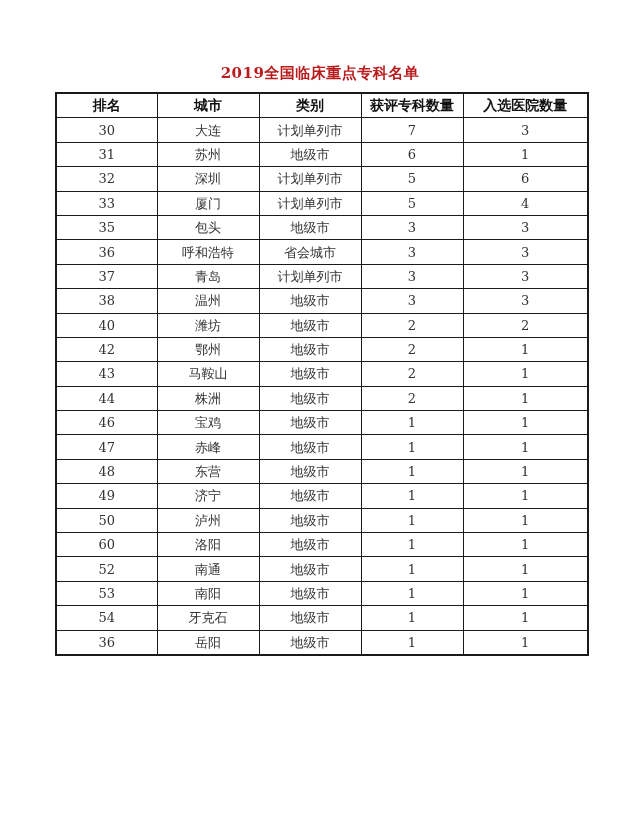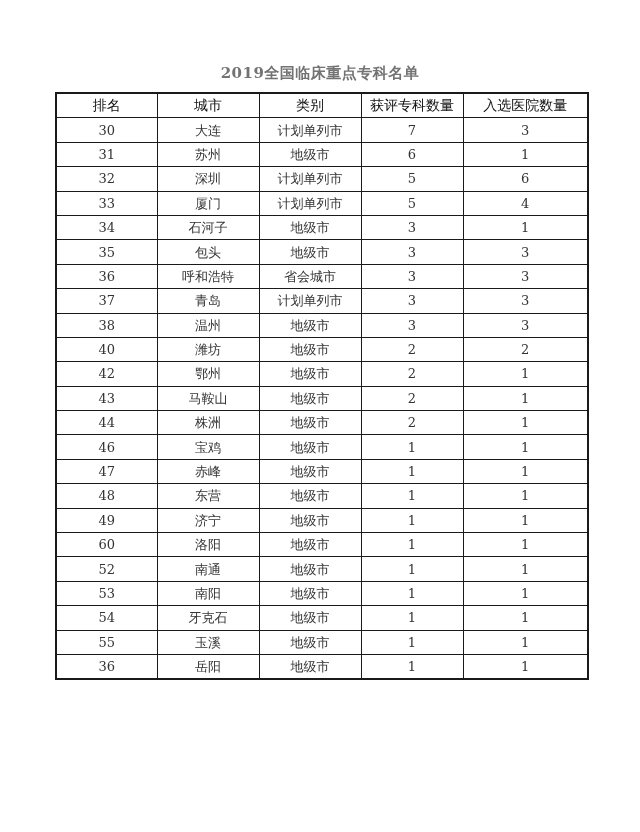--- a/index.html
+++ b/index.html
@@ -16,21 +16,21 @@
       color: #222222;
     }
     .title {
       position: absolute;
       top: 64px;
       left: 0;
       width: 640px;
       text-align: center;
       font-size: 15px;
       font-weight: bold;
-      color: #737373;
+      color: #b91c1c;
       letter-spacing: 0.5px;
     }
     table.list {
       position: absolute;
       left: 55px;
       top: 92px;
       width: 532px;
       border-collapse: collapse;
       table-layout: fixed;
       border: 2px solid #1a1a1a;
@@ -45,21 +45,21 @@
       height: 23.4px;
       padding: 0;
       text-align: center;
       vertical-align: middle;
       font-size: 13px;
       line-height: 13px;
       white-space: nowrap;
       overflow: hidden;
     }
     table.list th {
-      font-weight: normal;
+      font-weight: bold;
       font-size: 14px;
       color: #111111;
     }
     table.list td {
       font-weight: normal;
       color: #333333;
     }
   </style>
 </head>
 <body>
@@ -106,27 +106,20 @@
         <td>6</td>
       </tr>
       <tr>
         <td>33</td>
         <td>厦门</td>
         <td>计划单列市</td>
         <td>5</td>
         <td>4</td>
       </tr>
       <tr>
-        <td>34</td>
-        <td>石河子</td>
-        <td>地级市</td>
-        <td>3</td>
-        <td>1</td>
-      </tr>
-      <tr>
         <td>35</td>
         <td>包头</td>
         <td>地级市</td>
         <td>3</td>
         <td>3</td>
       </tr>
       <tr>
         <td>36</td>
         <td>呼和浩特</td>
         <td>省会城市</td>
@@ -197,20 +190,27 @@
         <td>1</td>
       </tr>
       <tr>
         <td>49</td>
         <td>济宁</td>
         <td>地级市</td>
         <td>1</td>
         <td>1</td>
       </tr>
       <tr>
+        <td>50</td>
+        <td>泸州</td>
+        <td>地级市</td>
+        <td>1</td>
+        <td>1</td>
+      </tr>
+      <tr>
         <td>60</td>
         <td>洛阳</td>
         <td>地级市</td>
         <td>1</td>
         <td>1</td>
       </tr>
       <tr>
         <td>52</td>
         <td>南通</td>
         <td>地级市</td>
@@ -220,27 +220,20 @@
       <tr>
         <td>53</td>
         <td>南阳</td>
         <td>地级市</td>
         <td>1</td>
         <td>1</td>
       </tr>
       <tr>
         <td>54</td>
         <td>牙克石</td>
-        <td>地级市</td>
-        <td>1</td>
-        <td>1</td>
-      </tr>
-      <tr>
-        <td>55</td>
-        <td>玉溪</td>
         <td>地级市</td>
         <td>1</td>
         <td>1</td>
       </tr>
       <tr>
         <td>36</td>
         <td>岳阳</td>
         <td>地级市</td>
         <td>1</td>
         <td>1</td>

